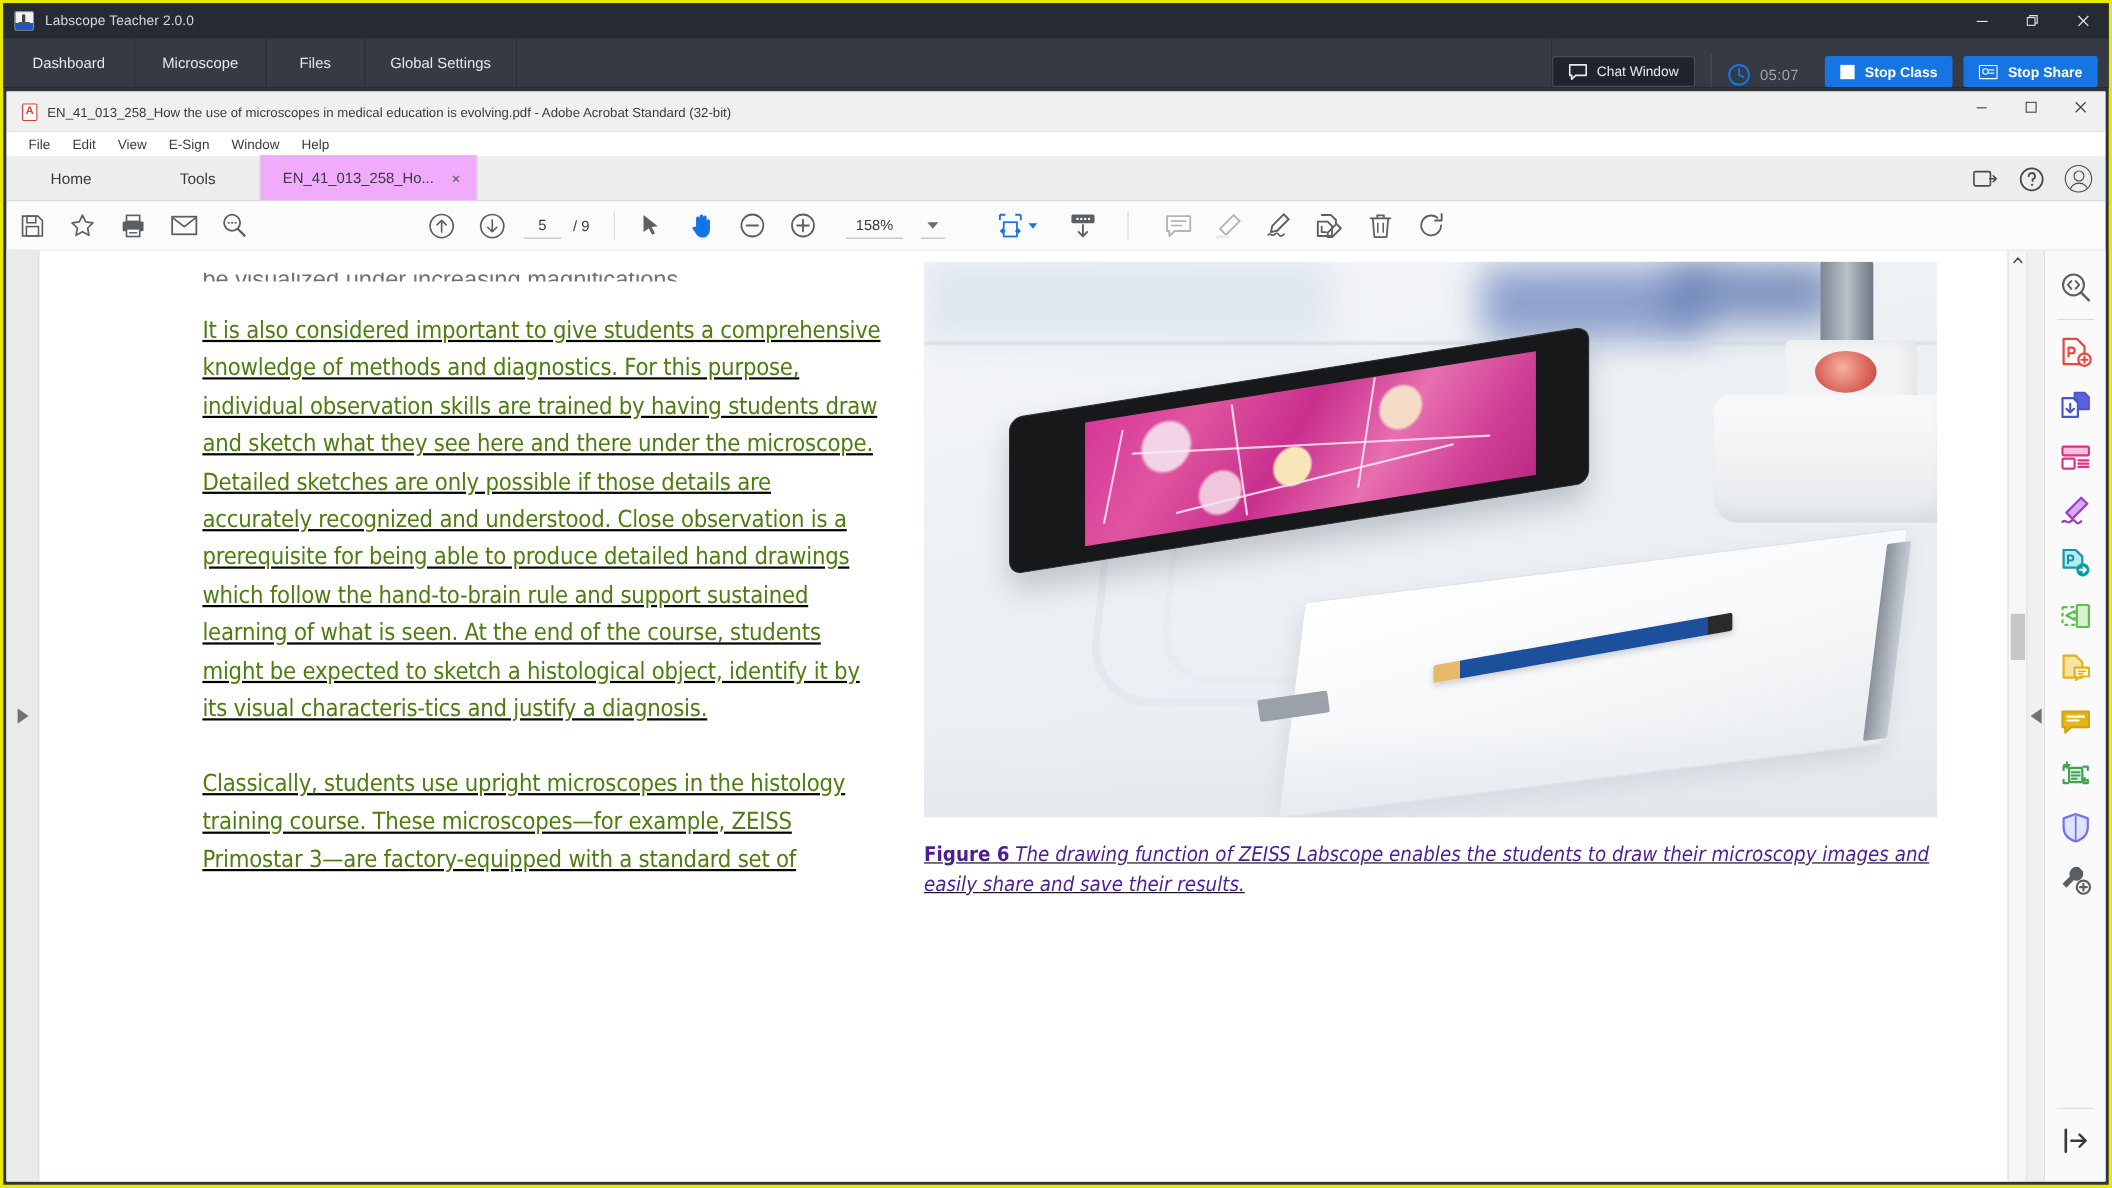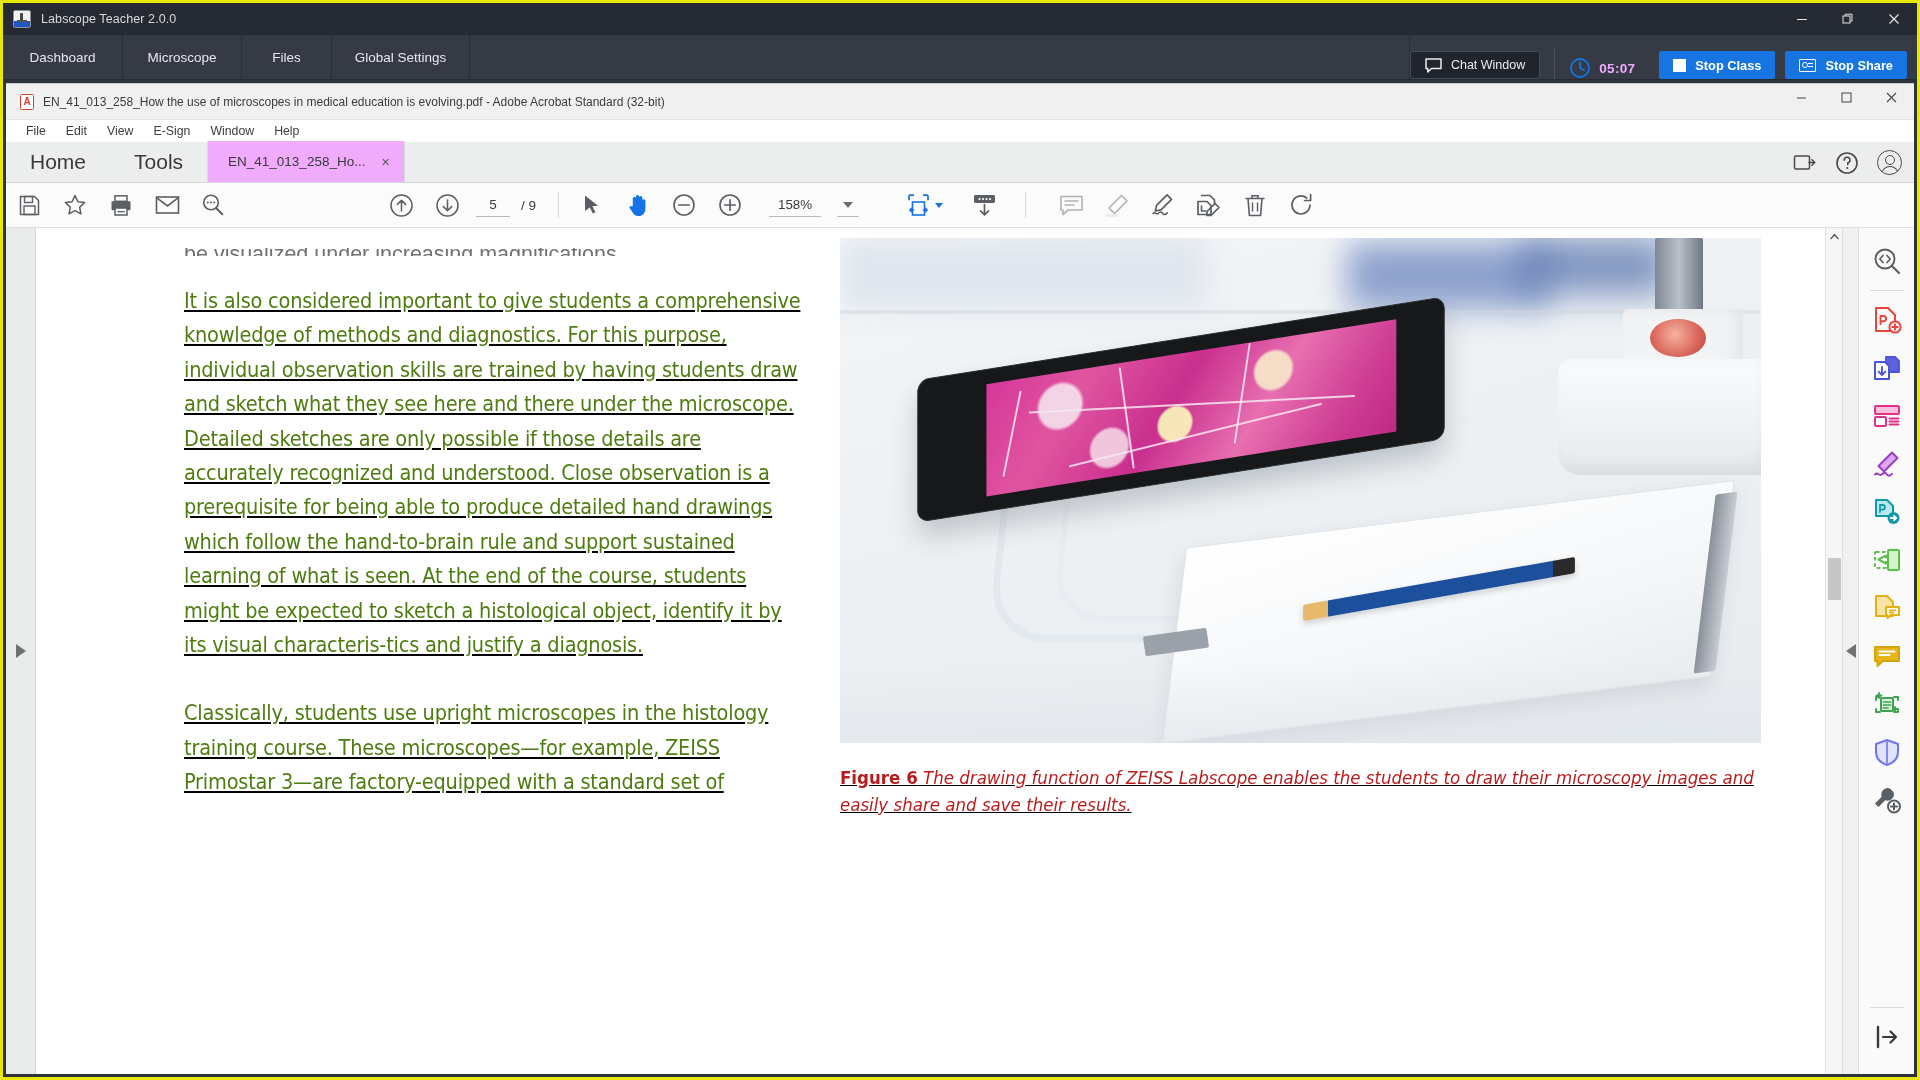--- a/index.html
+++ b/index.html
@@ -63,21 +63,21 @@
     display: flex; align-items: flex-end; gap: 0; padding-right: 10px;
   }
   .chat-btn {
     display: flex; align-items: center; gap: 9px;
     background: #20242c; border: 1px solid #454b57; border-radius: 3px;
     height: 28px; padding: 0 14px; color: #e9ebef; font-size: 12.5px;
     margin-right: 14px;
   }
   .nav-sep { width: 1px; height: 30px; background: #4a505c; margin-right: 14px; }
   .timer-wrap { display: flex; align-items: center; gap: 8px; margin-right: 14px; }
-  .timer-text { color: #f0abfc; font-size: 13.5px; font-weight: bold; letter-spacing: .3px; }
+  .timer-text { color: #a3a3a3; font-size: 13.5px; font-weight: normal; letter-spacing: .3px; }
   .blue-btn {
     display: flex; align-items: center; gap: 9px;
     background: #1675e0; border-radius: 2px; height: 28px;
     padding: 0 14px; color: #ffffff; font-size: 12.8px; font-weight: bold;
     margin-left: 10px;
   }
   .stop-square { width: 13px; height: 13px; background: #fff; }
   .share-ico {
     width: 17px; height: 13px; border: 1.7px solid #fff; border-radius: 1px;
     position: relative;
@@ -129,21 +129,21 @@
     font-size: 12.3px; color: #3c3c3c; padding: 0 10px; line-height: 22px;
   }
 
   .ac-tabbar {
     height: 41px; background: #eceded;
     display: flex; align-items: flex-end; position: relative;
     border-bottom: 1px solid #d4d6d6;
   }
   .ac-tab {
     height: 41px; display: flex; align-items: center; justify-content: center;
-    font-size: 21px; color: #3a3a3a; padding: 0 24px;
+    font-size: 14px; color: #3a3a3a; padding: 0 40px;
   }
   .ac-tab.doc {
     background: #f0abfc; border-left: 1px solid #d9dada; border-right: 1px solid #d9dada;
     padding: 0 14px 0 20px; gap: 16px; font-size: 13.5px; min-width: 178px;
     justify-content: space-between;
   }
   .ac-tab-close { color: #555; font-size: 14px; line-height: 1; }
   .ac-tabbar-right {
     position: absolute; right: 12px; top: 0; height: 41px;
     display: flex; align-items: center; gap: 18px;
@@ -221,21 +221,21 @@
     font-stretch: condensed;
     margin-bottom: 34px;
     letter-spacing: -.2px;
   }
   .fig-photo {
     width: 100%; height: 505px; position: relative; overflow: hidden;
     background: linear-gradient(165deg,#f4f6f8 0%,#eef1f4 38%,#e7ebef 100%);
   }
   .fig-caption {
     margin-top: 22px; font-size: 18.5px; line-height: 1.45;
-    color: #b91c1c; font-style: italic;
+    color: #4c1d95; font-style: italic;
     font-family: "DejaVu Sans", sans-serif; font-stretch: condensed;
   }
   .fig-caption b { font-style: normal; font-weight: bold; }
 
   
   .ph-bg-blur1 { position:absolute; left:55%; top:1%; width:22%; height:13%; background:#7c93c6; filter: blur(16px); opacity:.85; border-radius:6px;}
   .ph-bg-blur2 { position:absolute; left:74%; top:0%; width:16%; height:11%; background:#4c6aa8; filter: blur(18px); opacity:.7;}
   .ph-bg-blur3 { position:absolute; left:0%; top:0%; width:40%; height:14%; background:#dfe6ee; filter: blur(14px);}
   .ph-table-line { position:absolute; left:0; top:14.5%; width:100%; height:2px; background:#cfd6dd; filter: blur(1.2px);}
   .ph-scope-col { position:absolute; left:88.5%; top:0; width:5.2%; height:16%; background:linear-gradient(90deg,#7e8794,#b9c0c9,#6f7783); border-radius:2px;}

